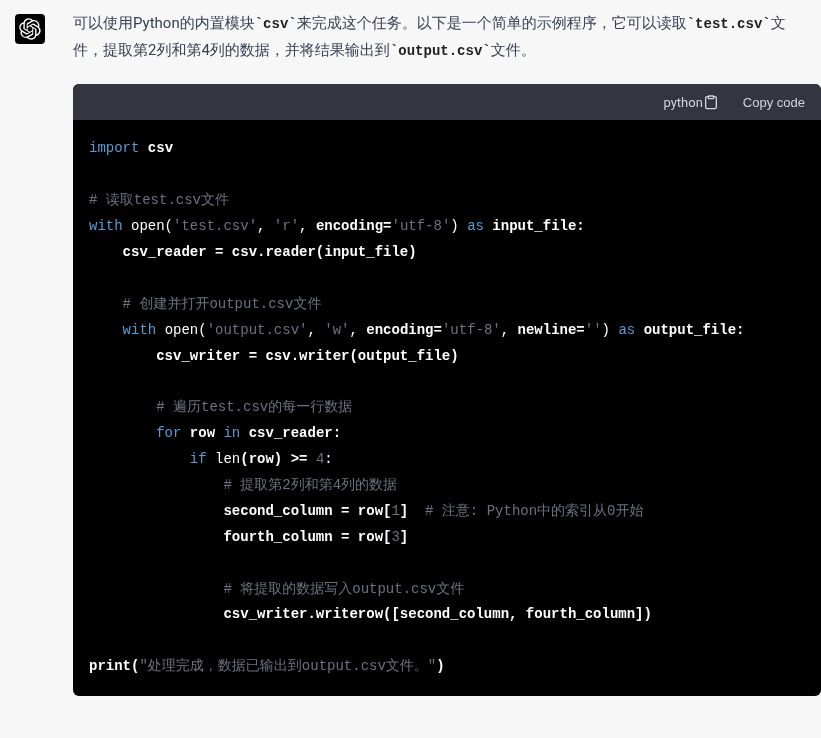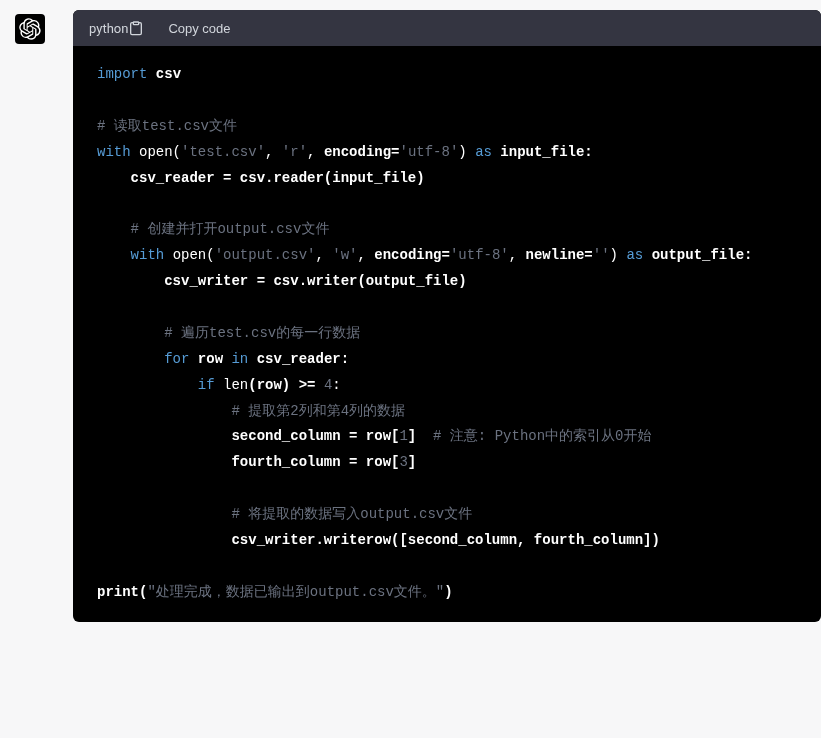--- a/index.html
+++ b/index.html
@@ -55,21 +55,21 @@
     .code-block {
       background: #000;
       border-radius: 6px;
       overflow: hidden;
       margin-right: 0;
     }
     .code-header {
       background: #343541;
       padding: 10px 16px;
       display: flex;
-      justify-content: flex-start;
+      justify-content: flex-end;
       align-items: center;
     }
     .lang-label {
       color: #d1d5db;
       font-size: 13px;
     }
     .copy-btn {
       display: flex;
       align-items: center;
       gap: 24px;
@@ -80,21 +80,21 @@
       border: none;
     }
     .copy-btn svg {
       width: 16px;
       height: 16px;
       stroke: #d1d5db;
       fill: none;
       stroke-width: 2;
     }
     .code-content {
-      padding: 16px 0 16px 24px;
+      padding: 16px 0 16px 16px;
       font-family: "Courier New", Consolas, monospace;
       font-size: 14px;
       line-height: 1.85;
       color: #fff;
       white-space: pre;
       overflow-x: hidden;
     }
     .kw-import { color: #569cd6; }
     .kw-module { color: #fff; font-weight: bold; }
     .comment { color: #6b7280; }
@@ -111,20 +111,23 @@
 </head>
 <body>
 
 <div class="container">
   <div class="avatar">
     <svg viewBox="0 0 41 41">
         <path d="M37.532 16.87a9.963 9.963 0 0 0-.856-8.184 10.078 10.078 0 0 0-10.855-4.835A9.964 9.964 0 0 0 18.306.5a10.079 10.079 0 0 0-9.614 6.977 9.967 9.967 0 0 0-6.664 4.834 10.08 10.08 0 0 0 1.24 11.817 9.965 9.965 0 0 0 .856 8.185 10.079 10.079 0 0 0 10.855 4.835 9.965 9.965 0 0 0 7.516 3.35 10.078 10.078 0 0 0 9.617-6.981 9.967 9.967 0 0 0 6.663-4.834 10.079 10.079 0 0 0-1.243-11.813ZM22.498 37.886a7.474 7.474 0 0 1-4.799-1.735c.061-.033.168-.091.237-.134l7.964-4.6a1.294 1.294 0 0 0 .655-1.134V19.054l3.366 1.944a.12.12 0 0 1 .066.092v9.299a7.505 7.505 0 0 1-7.49 7.496ZM6.392 31.006a7.471 7.471 0 0 1-.894-5.023c.06.036.162.099.237.141l7.964 4.6a1.297 1.297 0 0 0 1.308 0l9.724-5.614v3.888a.12.12 0 0 1-.048.103l-8.051 4.649a7.504 7.504 0 0 1-10.24-2.744ZM4.297 13.62A7.469 7.469 0 0 1 8.2 10.333c0 .068-.004.19-.004.274v9.201a1.294 1.294 0 0 0 .654 1.132l9.723 5.614-3.366 1.944a.12.12 0 0 1-.114.01L7.04 23.856a7.504 7.504 0 0 1-2.743-10.237Zm27.658 6.437-9.724-5.615 3.367-1.943a.121.121 0 0 1 .113-.01l8.052 4.648a7.498 7.498 0 0 1-1.158 13.528v-9.476a1.293 1.293 0 0 0-.65-1.132Zm3.35-5.043c-.059-.037-.162-.099-.236-.141l-7.965-4.6a1.298 1.298 0 0 0-1.308 0l-9.723 5.614v-3.888a.12.12 0 0 1 .048-.103l8.05-4.645a7.497 7.497 0 0 1 11.135 7.763Zm-21.063 6.929-3.367-1.944a.12.12 0 0 1-.065-.092v-9.299a7.497 7.497 0 0 1 12.293-5.756 6.94 6.94 0 0 0-.236.134l-7.965 4.6a1.294 1.294 0 0 0-.654 1.132l-.006 11.225Zm1.829-3.943 4.33-2.501 4.332 2.5v5l-4.331 2.5-4.331-2.5V18Z"></path>
       </svg>
   </div>
   <div class="content">
+    <div class="intro-text">
+      <span>可以使用Python的内置模块</span><span class="inline-code">`csv`</span><span>来完成这个任务。以下是一个简单的示例程序，它可以读取</span><span class="inline-code">`test.csv`</span><span>文件，提取第2列和第4列的数据，并将结果输出到</span><span class="inline-code">`output.csv`</span><span>文件。</span>
+    </div>
     <div class="code-block">
       <div class="code-header">
         <span class="lang-label">python</span>
         <button class="copy-btn">
           <svg viewBox="0 0 24 24">
               <rect x="8" y="3" width="8" height="4" rx="1"></rect>
               <path d="M16 4h2a2 2 0 0 1 2 2v14a2 2 0 0 1-2 2H6a2 2 0 0 1-2-2V6a2 2 0 0 1 2-2h2"></path>
             </svg>
           <span>Copy code</span>
         </button>

